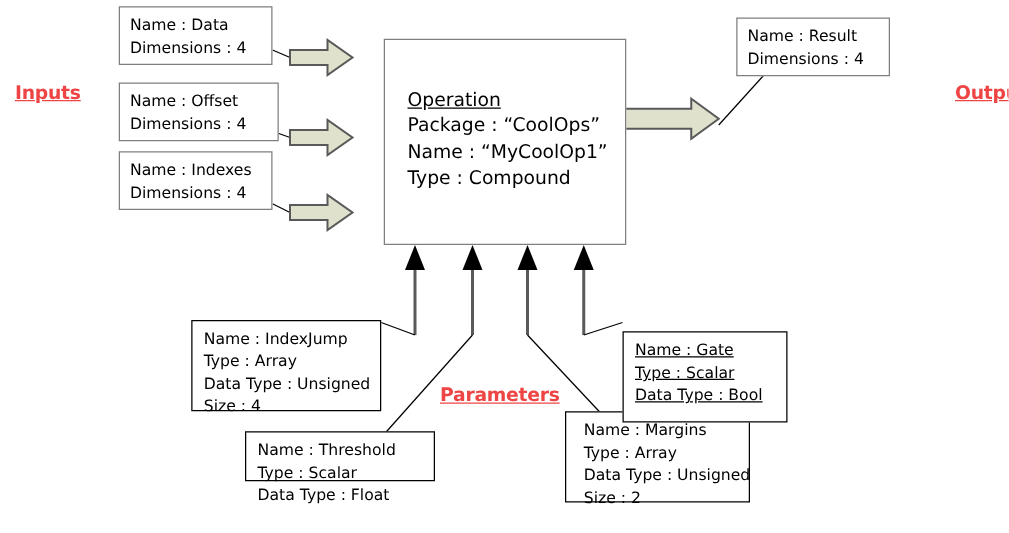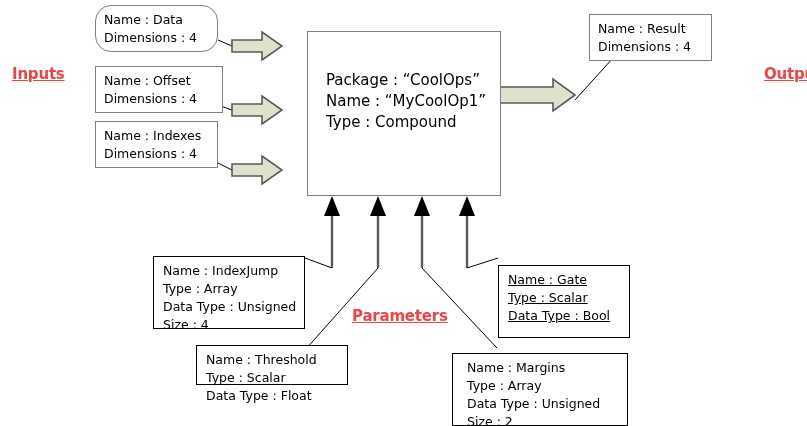--- a/index.html
+++ b/index.html
@@ -122,37 +122,38 @@
     </g>
 
   </svg>
 
   <div class="section-label" style="left:12px; top:65px;">Inputs</div>
 
   <div class="section-label" style="left:725px; top:65px;margin-left:39px;">Outputs</div>
 
   <div class="section-label" style="left:352px; top:307px;">Parameters</div>
 
-  <div class="info-box" style="left:95px; top:5px; width:123px; height:47px;border-radius:16px;">
+  <div class="info-box" style="left:95px; top:5px; width:123px; height:47px;">
     <div class="line">Name : Data</div>
     <div class="line">Dimensions : 4</div>
   </div>
 
   <div class="info-box" style="left:95px; top:66px; width:128px; height:47px;">
     <div class="line">Name : Offset</div>
     <div class="line">Dimensions : 4</div>
   </div>
 
   <div class="info-box" style="left:95px; top:121px; width:123px; height:47px;">
     <div class="line">Name : Indexes</div>
     <div class="line">Dimensions : 4</div>
   </div>
 
   <div class="op-box" style="left:307px; top:31px; width:194px; height:165px;">
     <div class="op-inner">
+      <div class="op-title">Operation</div>
       <div class="op-line">Package : “CoolOps”</div>
       <div class="op-line">Name : “MyCoolOp1”</div>
       <div class="op-line">Type : Compound</div>
     </div>
   </div>
 
   <div class="info-box" style="left:573px; top:14px; width:123px; height:47px;margin-left:16px;">
     <div class="line">Name : Result</div>
     <div class="line">Dimensions : 4</div>
   </div>
@@ -163,21 +164,21 @@
     <div class="line">Data Type : Unsigned</div>
     <div class="line">Size : 4</div>
   </div>
 
   <div class="param-box" style="left:196px; top:345px; width:152px; height:40px;">
     <div class="line">Name : Threshold</div>
     <div class="line">Type : Scalar</div>
     <div class="line">Data Type : Float</div>
   </div>
 
-  <div class="param-box" style="left:452px; top:353px; width:176px; height:73px;padding-left:14px;">
+  <div class="param-box" style="left:452px; top:329px; width:148px; height:73px;padding-left:14px;">
     <div class="line">Name : Margins</div>
     <div class="line">Type : Array</div>
     <div class="line">Data Type : Unsigned</div>
     <div class="line">Size : 2</div>
   </div>
 
   <div class="param-box" style="left:498px; top:265px; width:132px; height:73px;text-decoration:underline;">
     <div class="line">Name : Gate</div>
     <div class="line">Type : Scalar</div>
     <div class="line">Data Type : Bool</div>

